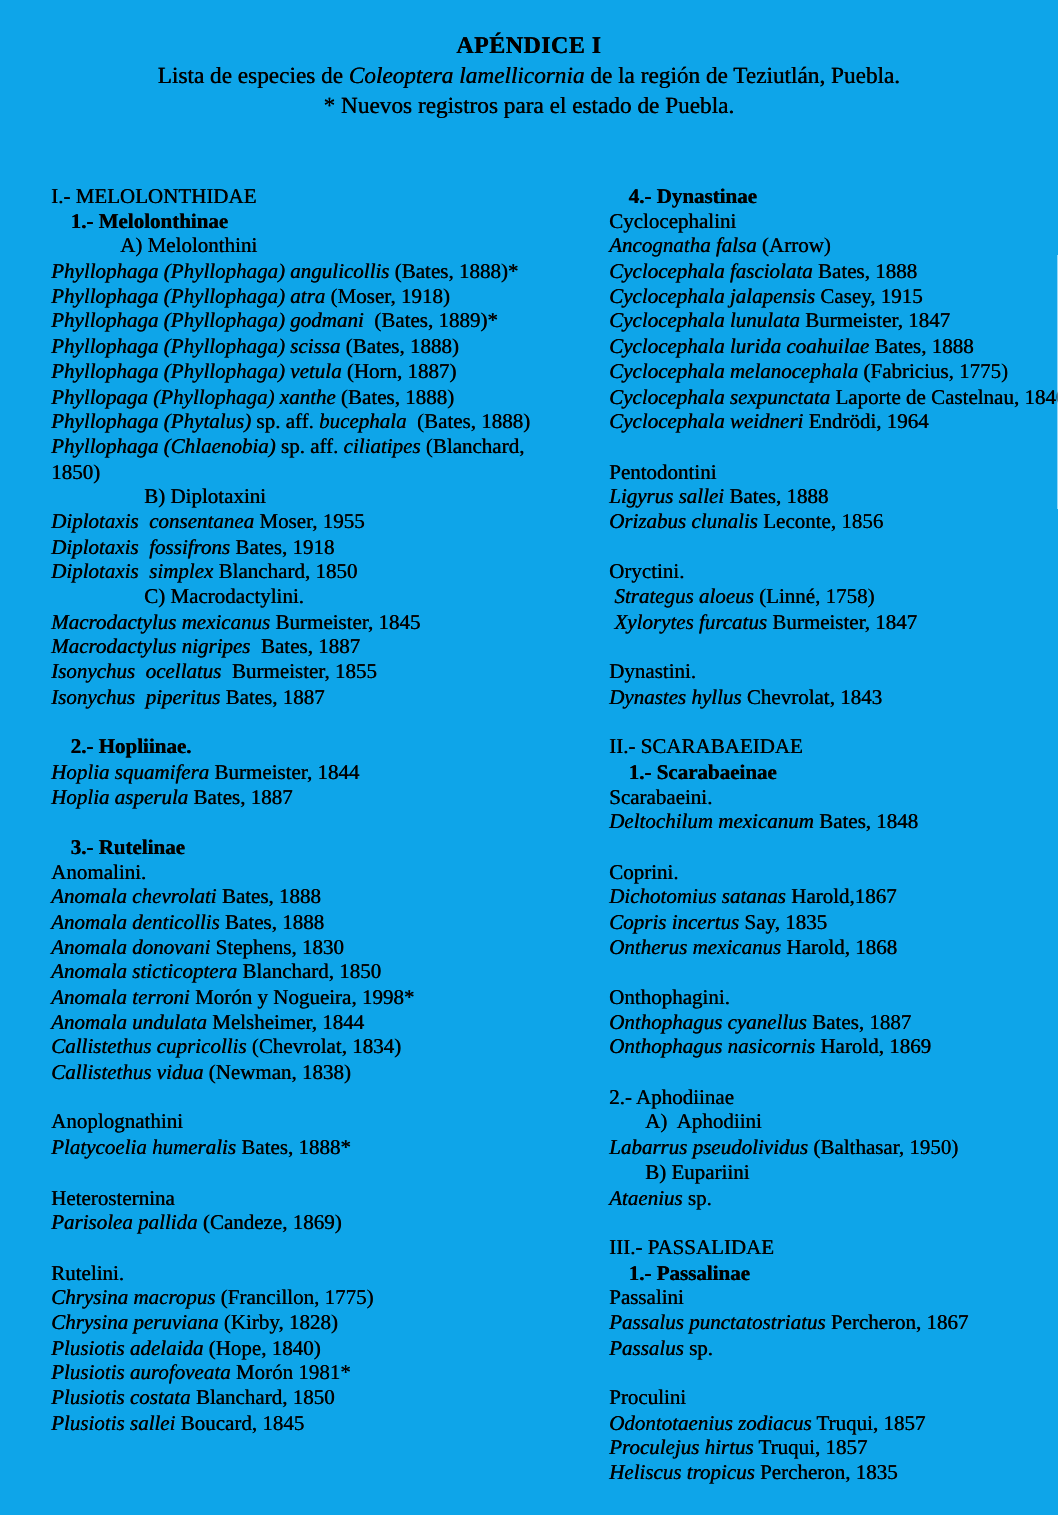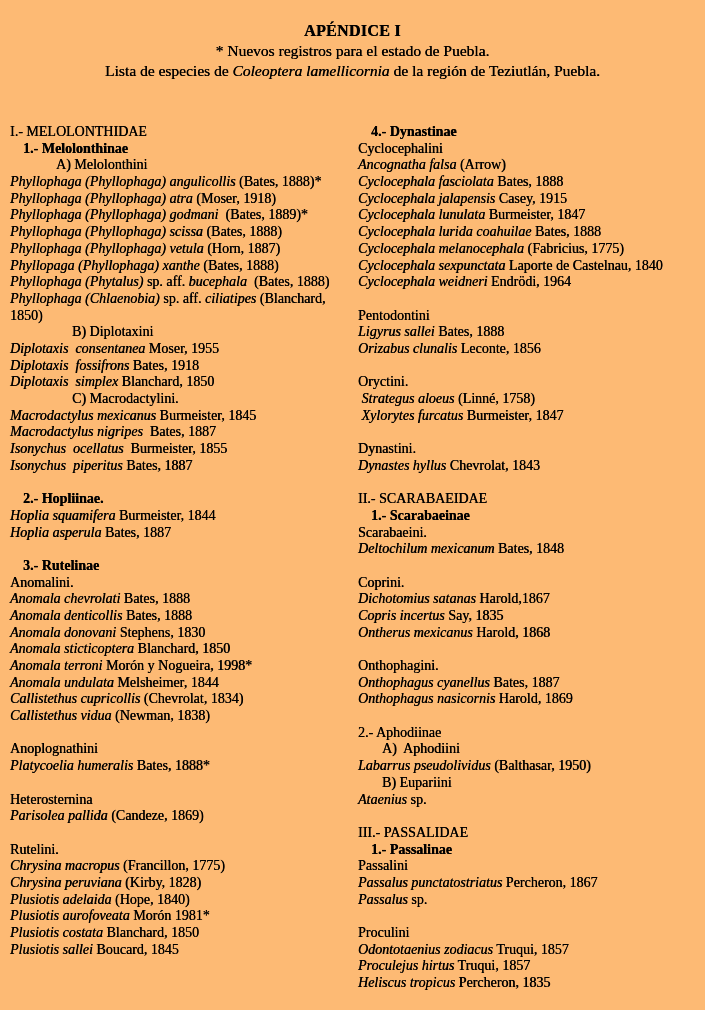--- a/index.html
+++ b/index.html
@@ -1,20 +1,20 @@
 <!DOCTYPE html>
 <html><head>
 <meta charset="utf-8">
 <style>
   html, body { margin: 0; padding: 0; background: #ffffff; }
   .page {
     position: relative;
     width: 705px;
     height: 1010px;
-    background: #fdba74;
+    background: #0ea5e9;
     color: #000;
     font-family: "Liberation Serif", "DejaVu Serif", serif;
     overflow: hidden;
     text-shadow: 0.3px 0 0 currentColor; 
   }
   .title-block {
     text-align: center;
     padding-top: 21px;
     font-size: 15.5px;
     line-height: 20px;
@@ -23,41 +23,41 @@
     font-weight: bold;
     font-size: 16px;
     letter-spacing: 0.3px;
   }
   .columns {
     display: flex;
     margin-top: 43px;
     font-size: 14px;
     line-height: 16.7px;
   }
-  .col { white-space: pre; }
+  .col { white-space: pre; margin-left: 24px; }
   .col-left {
     width: 358px;
     padding-left: 10px;
     box-sizing: border-box;
     flex: 0 0 auto;
   }
   .col-right { flex: 1 1 auto; }
   .line { height: 16.7px; overflow: visible; }
   .it { font-style: italic; }
   .ind1 { padding-left: 13px; font-weight: bold; }
   .ind2 { padding-left: 46px; }
   .ind3 { padding-left: 62px; }
   .ind4 { padding-left: 24px; }
 </style>
 </head>
 <body>
 
 <div class="page">
   <div class="title-block">
     <div class="doc-title">APÉNDICE I</div>
+    <div><span>Lista de especies de </span><span class="it">Coleoptera lamellicornia</span><span> de la región de Teziutlán, Puebla.</span></div>
     <div>* Nuevos registros para el estado de Puebla.</div>
-    <div><span>Lista de especies de </span><span class="it">Coleoptera lamellicornia</span><span> de la región de Teziutlán, Puebla.</span></div>
   </div>
   <div class="columns">
     <div class="col col-left"><div class="line ind0"><span>I.- MELOLONTHIDAE</span></div><div class="line ind1"><span>1.- Melolonthinae</span></div><div class="line ind2"><span>A) Melolonthini</span></div><div class="line ind0"><span class="it">Phyllophaga (Phyllophaga) angulicollis</span><span> (Bates, 1888)*</span></div><div class="line ind0"><span class="it">Phyllophaga (Phyllophaga) atra</span><span> (Moser, 1918)</span></div><div class="line ind0"><span class="it">Phyllophaga (Phyllophaga) godmani</span><span>  (Bates, 1889)*</span></div><div class="line ind0"><span class="it">Phyllophaga (Phyllophaga) scissa</span><span> (Bates, 1888)</span></div><div class="line ind0"><span class="it">Phyllophaga (Phyllophaga) vetula</span><span> (Horn, 1887)</span></div><div class="line ind0"><span class="it">Phyllopaga (Phyllophaga) xanthe</span><span> (Bates, 1888)</span></div><div class="line ind0"><span class="it">Phyllophaga (Phytalus)</span><span> sp. aff. </span><span class="it">bucephala</span><span>  (Bates, 1888)</span></div><div class="line ind0"><span class="it">Phyllophaga (Chlaenobia)</span><span> sp. aff. </span><span class="it">ciliatipes</span><span> (Blanchard,</span></div><div class="line ind0"><span>1850)</span></div><div class="line ind3"><span>B) Diplotaxini</span></div><div class="line ind0"><span class="it">Diplotaxis  consentanea</span><span> Moser, 1955</span></div><div class="line ind0"><span class="it">Diplotaxis  fossifrons</span><span> Bates, 1918</span></div><div class="line ind0"><span class="it">Diplotaxis  simplex</span><span> Blanchard, 1850</span></div><div class="line ind3"><span>C) Macrodactylini.</span></div><div class="line ind0"><span class="it">Macrodactylus mexicanus</span><span> Burmeister, 1845</span></div><div class="line ind0"><span class="it">Macrodactylus nigripes</span><span>  Bates, 1887</span></div><div class="line ind0"><span class="it">Isonychus  ocellatus</span><span>  Burmeister, 1855</span></div><div class="line ind0"><span class="it">Isonychus  piperitus</span><span> Bates, 1887</span></div><div class="line ind0"></div><div class="line ind1"><span>2.- Hopliinae.</span></div><div class="line ind0"><span class="it">Hoplia squamifera</span><span> Burmeister, 1844</span></div><div class="line ind0"><span class="it">Hoplia asperula</span><span> Bates, 1887</span></div><div class="line ind0"></div><div class="line ind1"><span>3.- Rutelinae</span></div><div class="line ind0"><span>Anomalini.</span></div><div class="line ind0"><span class="it">Anomala chevrolati</span><span> Bates, 1888</span></div><div class="line ind0"><span class="it">Anomala denticollis</span><span> Bates, 1888</span></div><div class="line ind0"><span class="it">Anomala donovani</span><span> Stephens, 1830</span></div><div class="line ind0"><span class="it">Anomala sticticoptera</span><span> Blanchard, 1850</span></div><div class="line ind0"><span class="it">Anomala terroni</span><span> Morón y Nogueira, 1998*</span></div><div class="line ind0"><span class="it">Anomala undulata</span><span> Melsheimer, 1844</span></div><div class="line ind0"><span class="it">Callistethus cupricollis</span><span> (Chevrolat, 1834)</span></div><div class="line ind0"><span class="it">Callistethus vidua</span><span> (Newman, 1838)</span></div><div class="line ind0"></div><div class="line ind0"><span>Anoplognathini</span></div><div class="line ind0"><span class="it">Platycoelia humeralis</span><span> Bates, 1888*</span></div><div class="line ind0"></div><div class="line ind0"><span>Heterosternina</span></div><div class="line ind0"><span class="it">Parisolea pallida</span><span> (Candeze, 1869)</span></div><div class="line ind0"></div><div class="line ind0"><span>Rutelini.</span></div><div class="line ind0"><span class="it">Chrysina macropus</span><span> (Francillon, 1775)</span></div><div class="line ind0"><span class="it">Chrysina peruviana</span><span> (Kirby, 1828)</span></div><div class="line ind0"><span class="it">Plusiotis adelaida</span><span> (Hope, 1840)</span></div><div class="line ind0"><span class="it">Plusiotis aurofoveata</span><span> Morón 1981*</span></div><div class="line ind0"><span class="it">Plusiotis costata</span><span> Blanchard, 1850</span></div><div class="line ind0"><span class="it">Plusiotis sallei</span><span> Boucard, 1845</span></div></div>
     <div class="col col-right"><div class="line ind1"><span>4.- Dynastinae</span></div><div class="line ind0"><span>Cyclocephalini</span></div><div class="line ind0"><span class="it">Ancognatha falsa</span><span> (Arrow)</span></div><div class="line ind0"><span class="it">Cyclocephala fasciolata</span><span> Bates, 1888</span></div><div class="line ind0"><span class="it">Cyclocephala jalapensis</span><span> Casey, 1915</span></div><div class="line ind0"><span class="it">Cyclocephala lunulata</span><span> Burmeister, 1847</span></div><div class="line ind0"><span class="it">Cyclocephala lurida coahuilae</span><span> Bates, 1888</span></div><div class="line ind0"><span class="it">Cyclocephala melanocephala</span><span> (Fabricius, 1775)</span></div><div class="line ind0"><span class="it">Cyclocephala sexpunctata</span><span> Laporte de Castelnau, 1840</span></div><div class="line ind0"><span class="it">Cyclocephala weidneri</span><span> Endrödi, 1964</span></div><div class="line ind0"></div><div class="line ind0"><span>Pentodontini</span></div><div class="line ind0"><span class="it">Ligyrus sallei</span><span> Bates, 1888</span></div><div class="line ind0"><span class="it">Orizabus clunalis</span><span> Leconte, 1856</span></div><div class="line ind0"></div><div class="line ind0"><span>Oryctini.</span></div><div class="line ind0"><span class="it"> Strategus aloeus</span><span> (Linné, 1758)</span></div><div class="line ind0"><span class="it"> Xylorytes furcatus</span><span> Burmeister, 1847</span></div><div class="line ind0"></div><div class="line ind0"><span>Dynastini.</span></div><div class="line ind0"><span class="it">Dynastes hyllus</span><span> Chevrolat, 1843</span></div><div class="line ind0"></div><div class="line ind0"><span>II.- SCARABAEIDAE</span></div><div class="line ind1"><span>1.- Scarabaeinae</span></div><div class="line ind0"><span>Scarabaeini.</span></div><div class="line ind0"><span class="it">Deltochilum mexicanum</span><span> Bates, 1848</span></div><div class="line ind0"></div><div class="line ind0"><span>Coprini.</span></div><div class="line ind0"><span class="it">Dichotomius satanas</span><span> Harold,1867</span></div><div class="line ind0"><span class="it">Copris incertus</span><span> Say, 1835</span></div><div class="line ind0"><span class="it">Ontherus mexicanus</span><span> Harold, 1868</span></div><div class="line ind0"></div><div class="line ind0"><span>Onthophagini.</span></div><div class="line ind0"><span class="it">Onthophagus cyanellus</span><span> Bates, 1887</span></div><div class="line ind0"><span class="it">Onthophagus nasicornis</span><span> Harold, 1869</span></div><div class="line ind0"></div><div class="line ind0"><span>2.- Aphodiinae</span></div><div class="line ind4"><span>A)  Aphodiini</span></div><div class="line ind0"><span class="it">Labarrus pseudolividus</span><span> (Balthasar, 1950)</span></div><div class="line ind4"><span>B) Eupariini</span></div><div class="line ind0"><span class="it">Ataenius</span><span> sp.</span></div><div class="line ind0"></div><div class="line ind0"><span>III.- PASSALIDAE</span></div><div class="line ind1"><span>1.- Passalinae</span></div><div class="line ind0"><span>Passalini</span></div><div class="line ind0"><span class="it">Passalus punctatostriatus</span><span> Percheron, 1867</span></div><div class="line ind0"><span class="it">Passalus</span><span> sp.</span></div><div class="line ind0"></div><div class="line ind0"><span>Proculini</span></div><div class="line ind0"><span class="it">Odontotaenius zodiacus</span><span> Truqui, 1857</span></div><div class="line ind0"><span class="it">Proculejus hirtus</span><span> Truqui, 1857</span></div><div class="line ind0"><span class="it">Heliscus tropicus</span><span> Percheron, 1835</span></div></div>
   </div>
 </div>
 
 </body></html>

